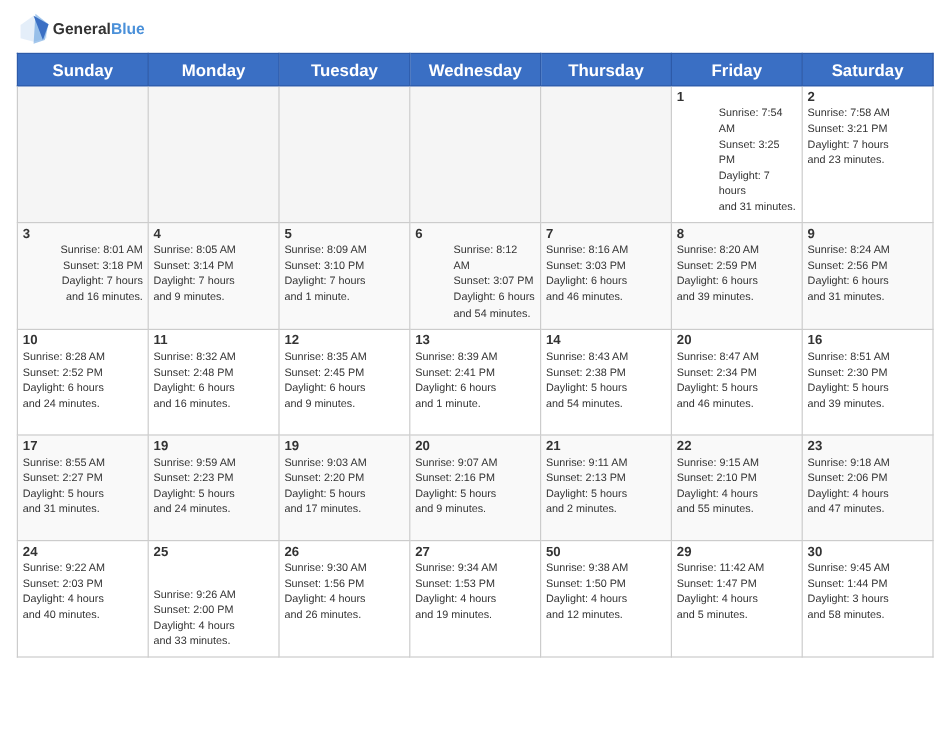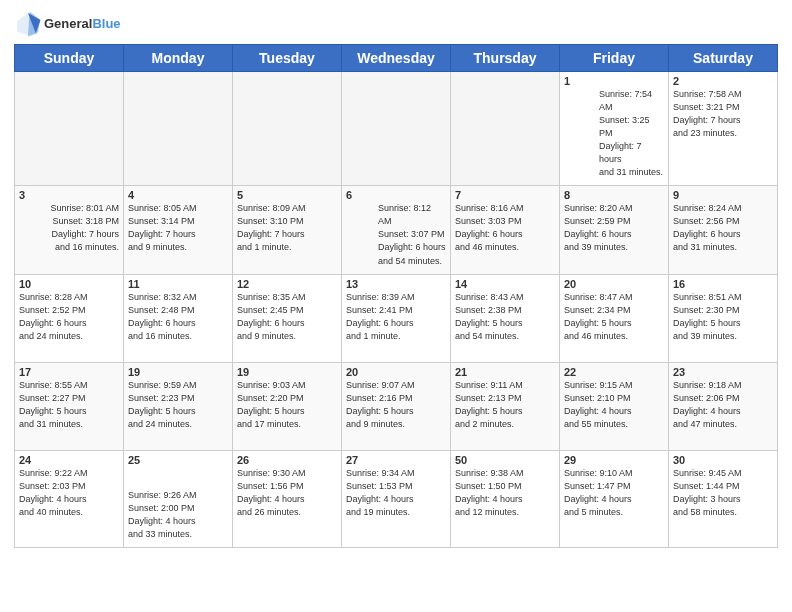--- a/index.html
+++ b/index.html
@@ -340,21 +340,21 @@
           </td>
           <td>
             <span class="day-num">50</span>
             <div class="day-info" style="white-space: pre-line;">Sunrise: 9:38 AM
 Sunset: 1:50 PM
 Daylight: 4 hours
 and 12 minutes.</div>
           </td>
           <td>
             <span class="day-num">29</span>
-            <div class="day-info" style="white-space: pre-line;">Sunrise: 9:10 AM
+            <div class="day-info" style="white-space: pre-line;">Sunrise: 11:42 AM
 Sunset: 1:47 PM
 Daylight: 4 hours
 and 5 minutes.</div>
           </td>
           <td>
             <span class="day-num">30</span>
             <div class="day-info" style="white-space: pre-line;">Sunrise: 9:45 AM
 Sunset: 1:44 PM
 Daylight: 3 hours
 and 58 minutes.</div>

